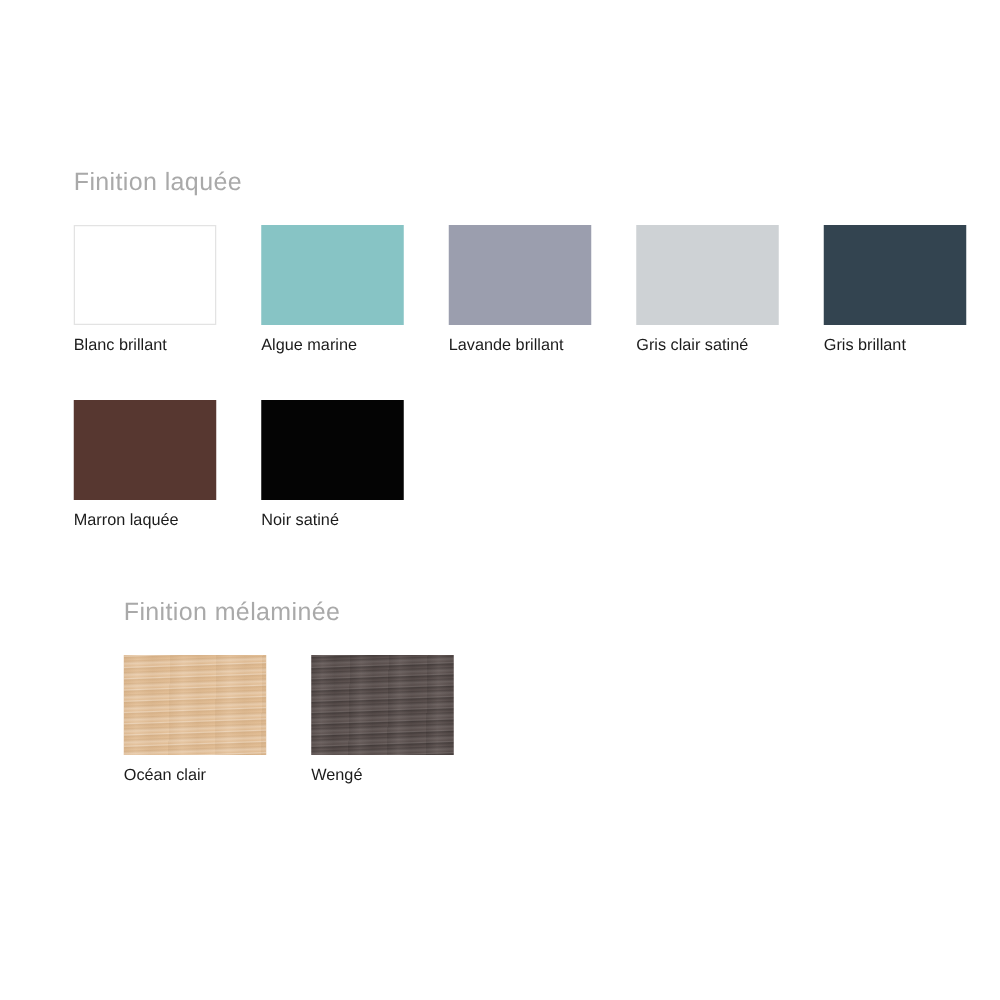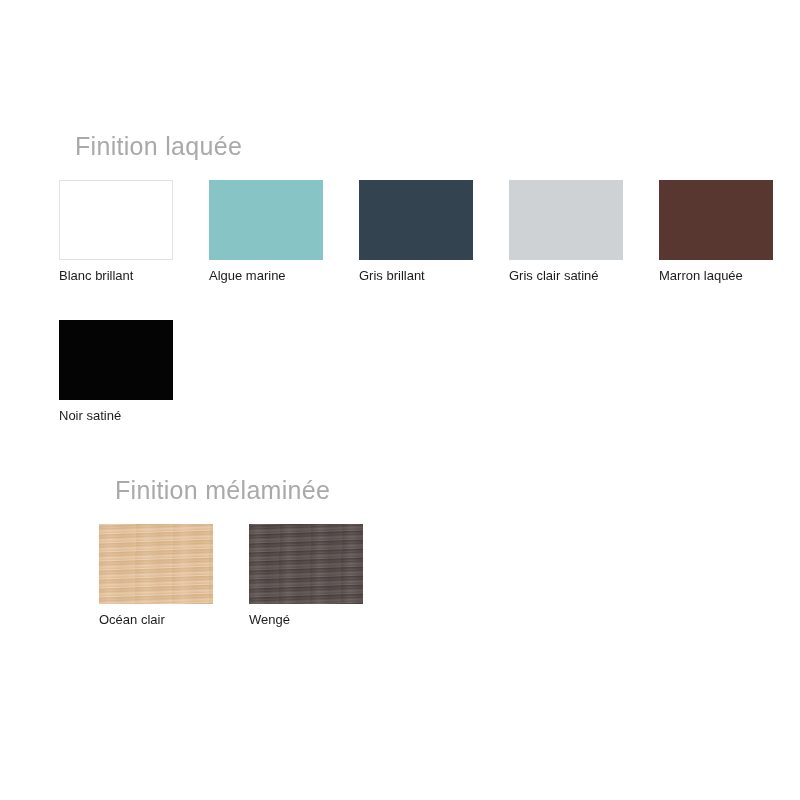--- a/index.html
+++ b/index.html
@@ -25,26 +25,26 @@
 
   
   .section {
     position: absolute;
     left: 59px;
   }
   #section-lacquer { top: 133px; }
   #section-melamine { top: 477px; padding-left: 40px; }
 
   .section-title {
-    font-size: 25px;
+    font-size: 20px;
     font-weight: 400;
     color: #a9a9a9;
     letter-spacing: 0.3px;
     line-height: 26px;
-    margin: 0 0 21px 16px;
+    margin: 0 0 21px 0;
     white-space: nowrap;
   }
 
   
   .swatch-grid {
     display: grid;
     grid-template-columns: repeat(5, 114px);
     column-gap: 29px;
     row-gap: 21px;
     gap: 36px;
@@ -133,26 +133,30 @@
     <div class="swatch-grid" id="grid-lacquer">
         <div class="swatch-cell">
           <span class="swatch-chip outlined" style="background: rgb(255, 255, 255);"></span>
           <span class="swatch-label">Blanc brillant</span>
         </div>
         <div class="swatch-cell">
           <span class="swatch-chip" style="background: rgb(135, 196, 197);"></span>
           <span class="swatch-label">Algue marine</span>
         </div>
         <div class="swatch-cell">
-          <span class="swatch-chip" style="background: rgb(51, 68, 80);"></span>
-          <span class="swatch-label">Gris brillant</span>
+          <span class="swatch-chip" style="background: rgb(155, 158, 174);"></span>
+          <span class="swatch-label">Lavande brillant</span>
         </div>
         <div class="swatch-cell">
           <span class="swatch-chip" style="background: rgb(206, 210, 213);"></span>
           <span class="swatch-label">Gris clair satiné</span>
+        </div>
+        <div class="swatch-cell">
+          <span class="swatch-chip" style="background: rgb(51, 68, 80);"></span>
+          <span class="swatch-label">Gris brillant</span>
         </div>
         <div class="swatch-cell">
           <span class="swatch-chip" style="background: rgb(87, 55, 48);"></span>
           <span class="swatch-label">Marron laquée</span>
         </div>
         <div class="swatch-cell">
           <span class="swatch-chip" style="background: rgb(4, 4, 4);"></span>
           <span class="swatch-label">Noir satiné</span>
         </div>
       </div>

